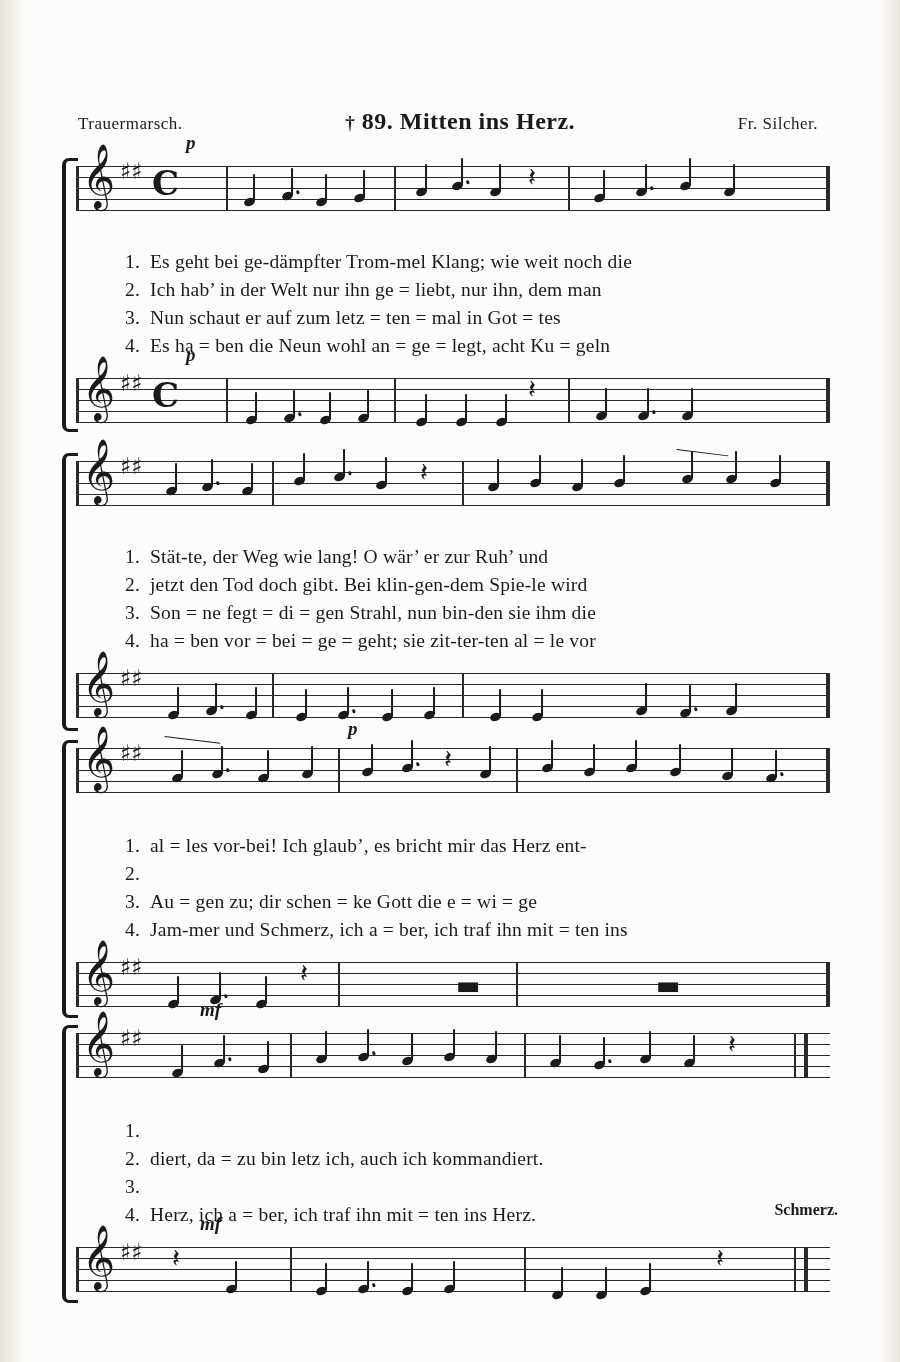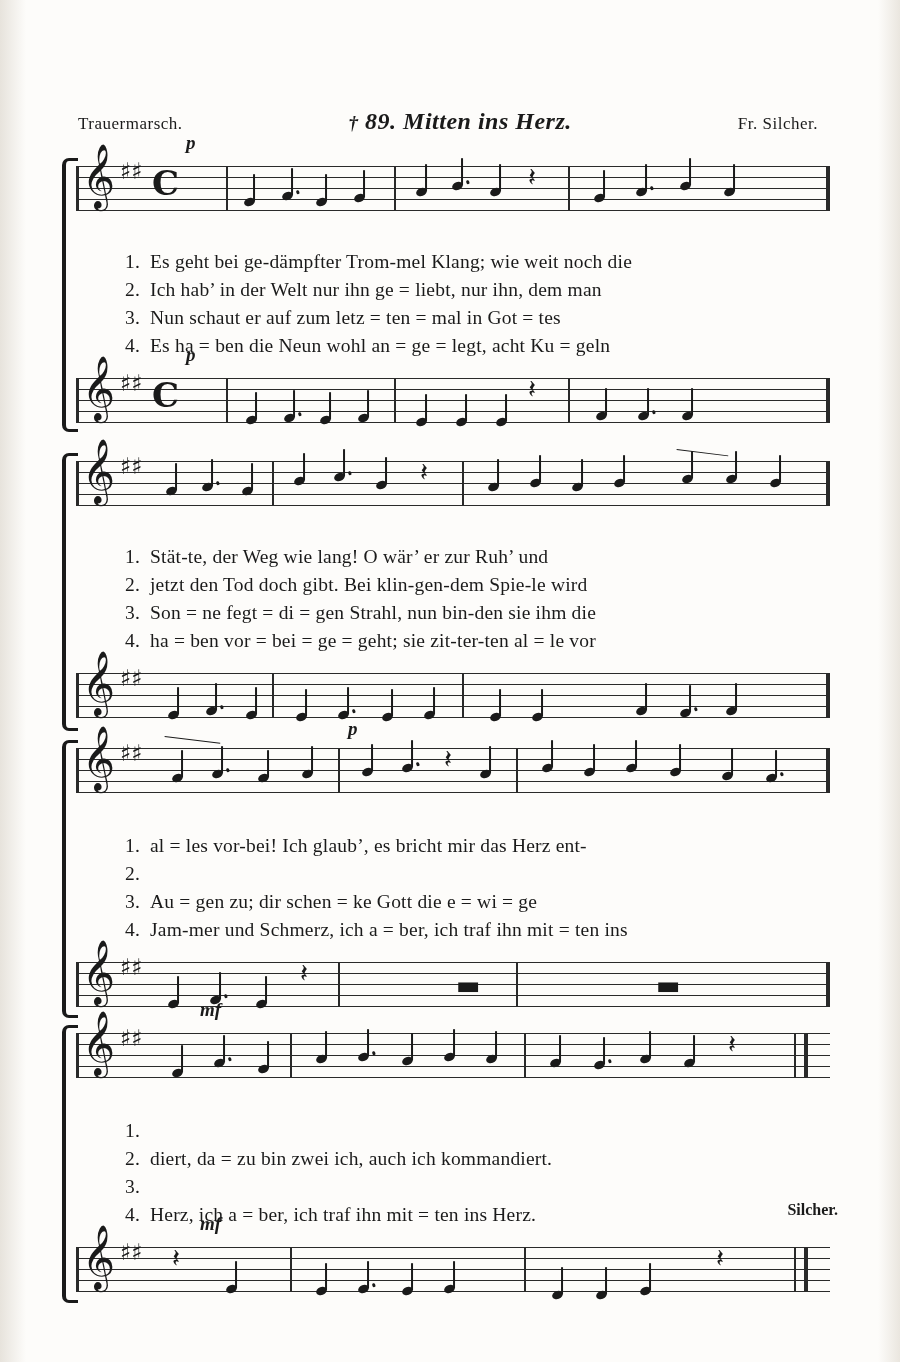--- a/index.html
+++ b/index.html
@@ -73,21 +73,20 @@
     font-size: 17px;
     font-family: "Liberation Serif", serif;
     letter-spacing: 0.5px;
     white-space: nowrap;
   }
   .song-title {
     font-size: 24px;
     font-weight: bold;
     letter-spacing: 0.5px;
     white-space: nowrap;
-    font-style: italic;
   }
   .song-title .cross { font-size: 19px; }
 
   
   .system {
     position: absolute;
     left: 62px;
     width: 768px;
   }
   .brace {
@@ -505,30 +504,30 @@
       <div class="barline" style="left:718px;"></div>
       <div class="barline endthick" style="left:728px;"></div>
     </div>
 
     <div class="lyrics" style="top:92px; left:52px;">
       <div class="lyric-line">
         <span class="lyric-num">1.</span>
       </div>
       <div class="lyric-line">
         <span class="lyric-num">2.</span>
-        <span class="lyric-text">diert, da = zu bin zwei ich,   auch    ich kommandiert.</span>
+        <span class="lyric-text">diert, da = zu bin letz ich,   auch    ich kommandiert.</span>
       </div>
       <div class="lyric-line">
         <span class="lyric-num">3.</span>
       </div>
       <div class="lyric-line">
         <span class="lyric-num">4.</span>
         <span class="lyric-text">Herz, ich      a = ber, ich traf ihn mit = ten ins Herz.</span>
       </div>
-      <div class="attrib" style="right:-4px; top:84px;">Silcher.</div>
+      <div class="attrib" style="right:-4px; top:84px;">Schmerz.</div>
     </div>
 
     <div class="staff" style="position:absolute; top:214px;">
       <div class="line l1"></div>
         <div class="line l2"></div>
         <div class="line l3"></div>
         <div class="line l4"></div>
         <div class="line l5"></div>
       <div class="barline start"></div>
       <div class="clef">𝄞</div>

